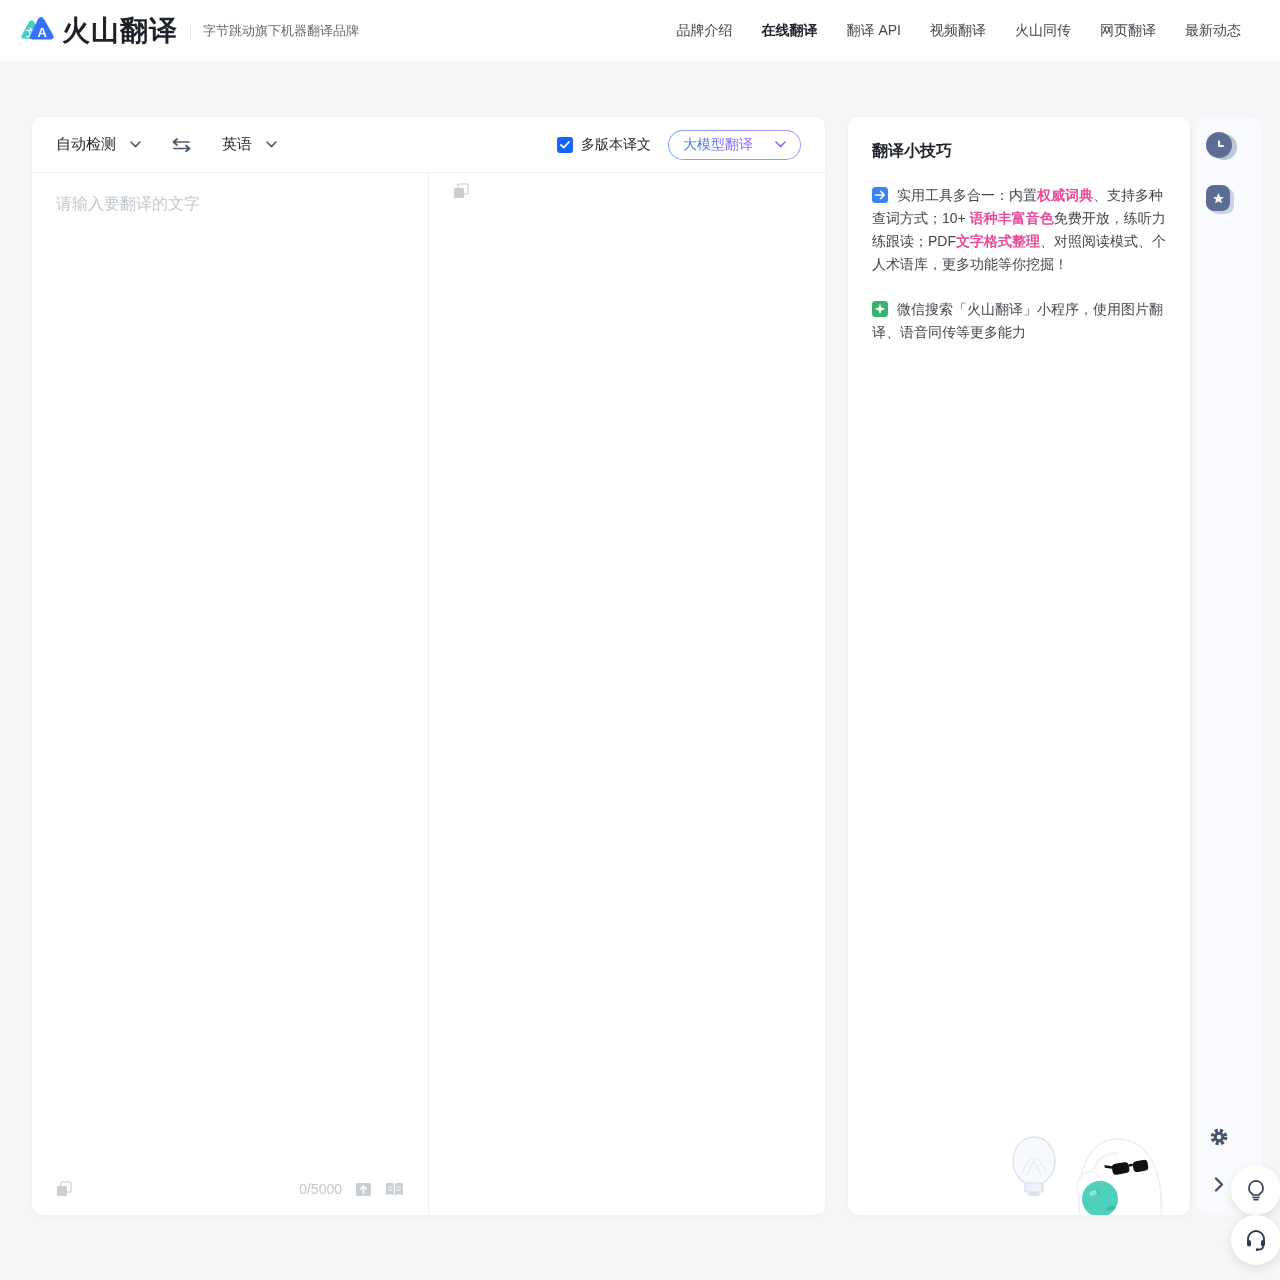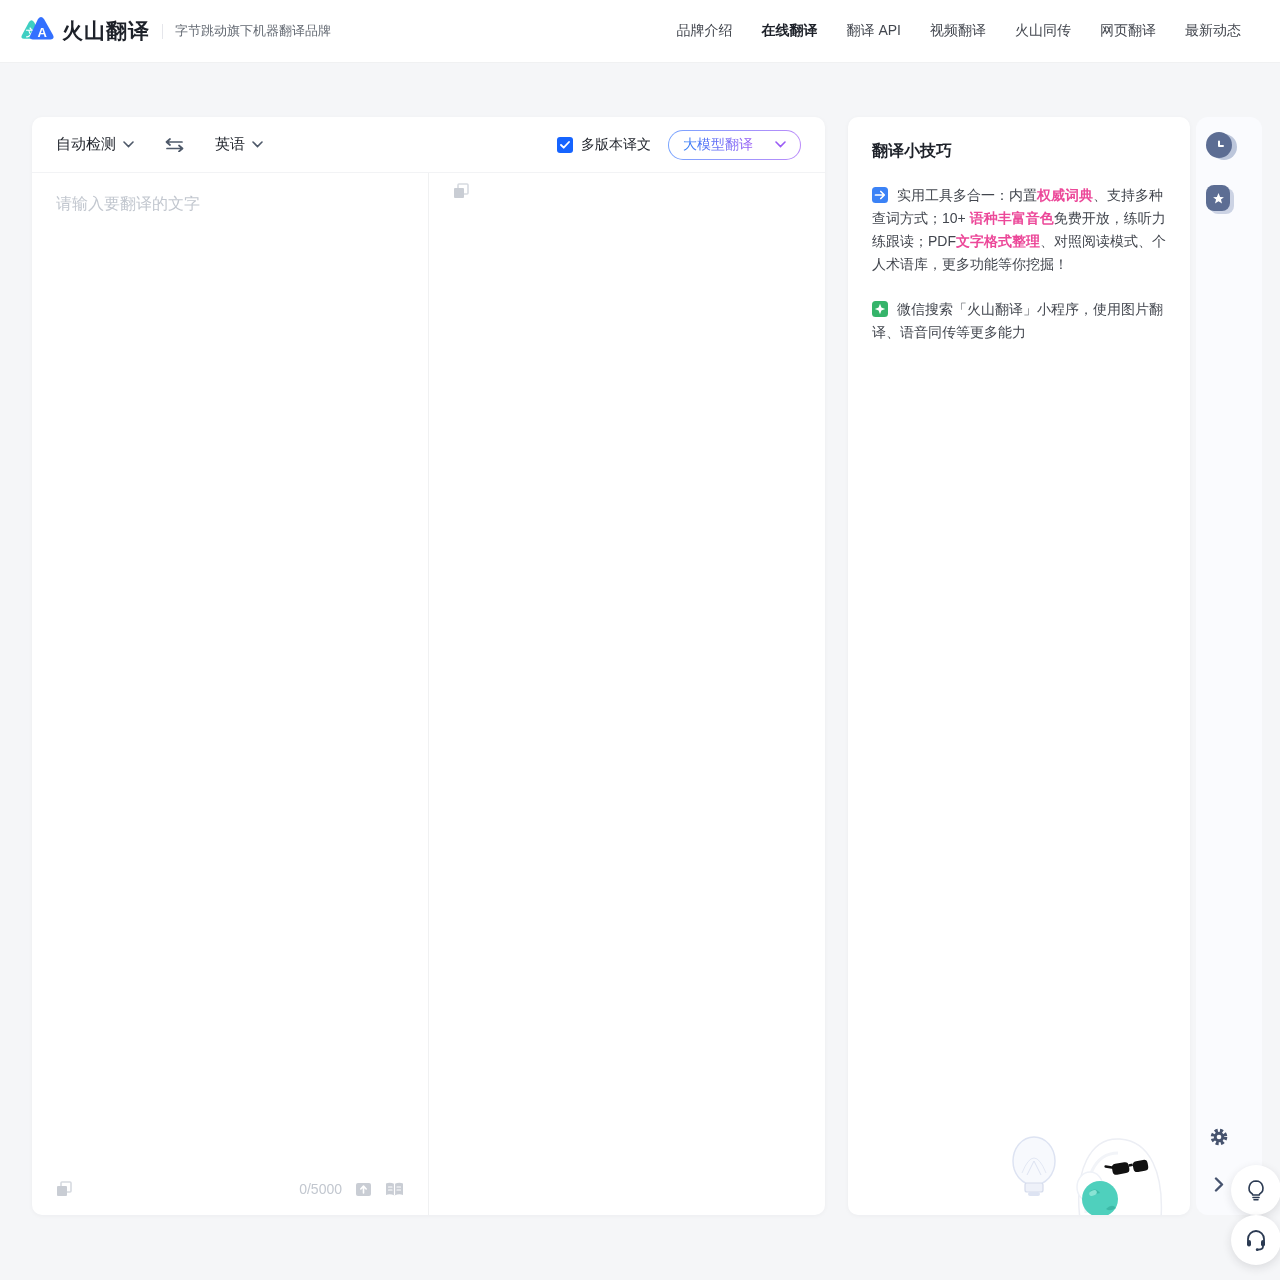--- a/index.html
+++ b/index.html
@@ -4,36 +4,36 @@
 <style>
   * { margin:0; padding:0; box-sizing:border-box; }
   html,body { width:1280px; height:1280px; overflow:hidden; }
   body { background:#f5f6f8; font-family:"Liberation Sans","DejaVu Sans",sans-serif; color:#1d2129; }
 
   
   .topnav { height:63px; background:#fff; border-bottom:1px solid #f0f1f2;
             display:flex; align-items:center; justify-content:space-between; padding:0 39px 0 16px; }
   .logo-group { display:flex; align-items:center; }
   .logo-mark { width:40px; height:34px; }
-  .logo-title { font-size:21px; font-weight:700; color:#1d2129; letter-spacing:1px; margin-left:6px; }
+  .logo-title { font-size:28px; font-weight:700; color:#1d2129; letter-spacing:1px; margin-left:6px; }
   .logo-sep { width:1px; height:15px; background:#e5e6eb; margin:0 12px; }
   .logo-tagline { font-size:13px; color:#646a73; }
   .nav-items { display:flex; align-items:center; gap:29px; }
   .nav-item { font-size:14px; color:#42464e; cursor:pointer; text-decoration:none; }
   .nav-item.active { font-weight:700; color:#1d2129; }
 
   
   .main { position:absolute; left:32px; top:117px; display:flex; }
   .card { background:#fff; border-radius:10px; box-shadow:0 1px 5px rgba(31,35,41,0.04); }
 
   
   .translate-card { width:793px; height:1098px; display:flex; flex-direction:column; }
   .panel-header { height:56px; display:flex; align-items:center; padding:0 24px;
                   border-bottom:1px solid #f2f3f5; flex:0 0 auto; }
-  .lang-btn { display:flex; align-items:center; gap:7px; font-size:15px; color:#1d2129; cursor:pointer; }
+  .lang-btn { display:flex; align-items:center; gap:14px; font-size:15px; color:#1d2129; cursor:pointer; }
   .swap-btn { margin:0 31px; display:flex; align-items:center; cursor:pointer; }
   .header-right { margin-left:auto; display:flex; align-items:center; }
   .checkbox { width:16px; height:16px; border-radius:3px; background:#1664ff; display:inline-flex;
               align-items:center; justify-content:center; cursor:pointer; }
   .checkbox svg { display:block; }
   .check-label { font-size:14px; color:#1d2129; margin-left:8px; cursor:default; }
   .model-pill { margin-left:17px; height:30px; padding:0 14px; border-radius:16px; cursor:pointer;
                 display:flex; align-items:center; gap:22px;
                 border:1px solid transparent;
                 background:linear-gradient(#fff,#fff) padding-box,

